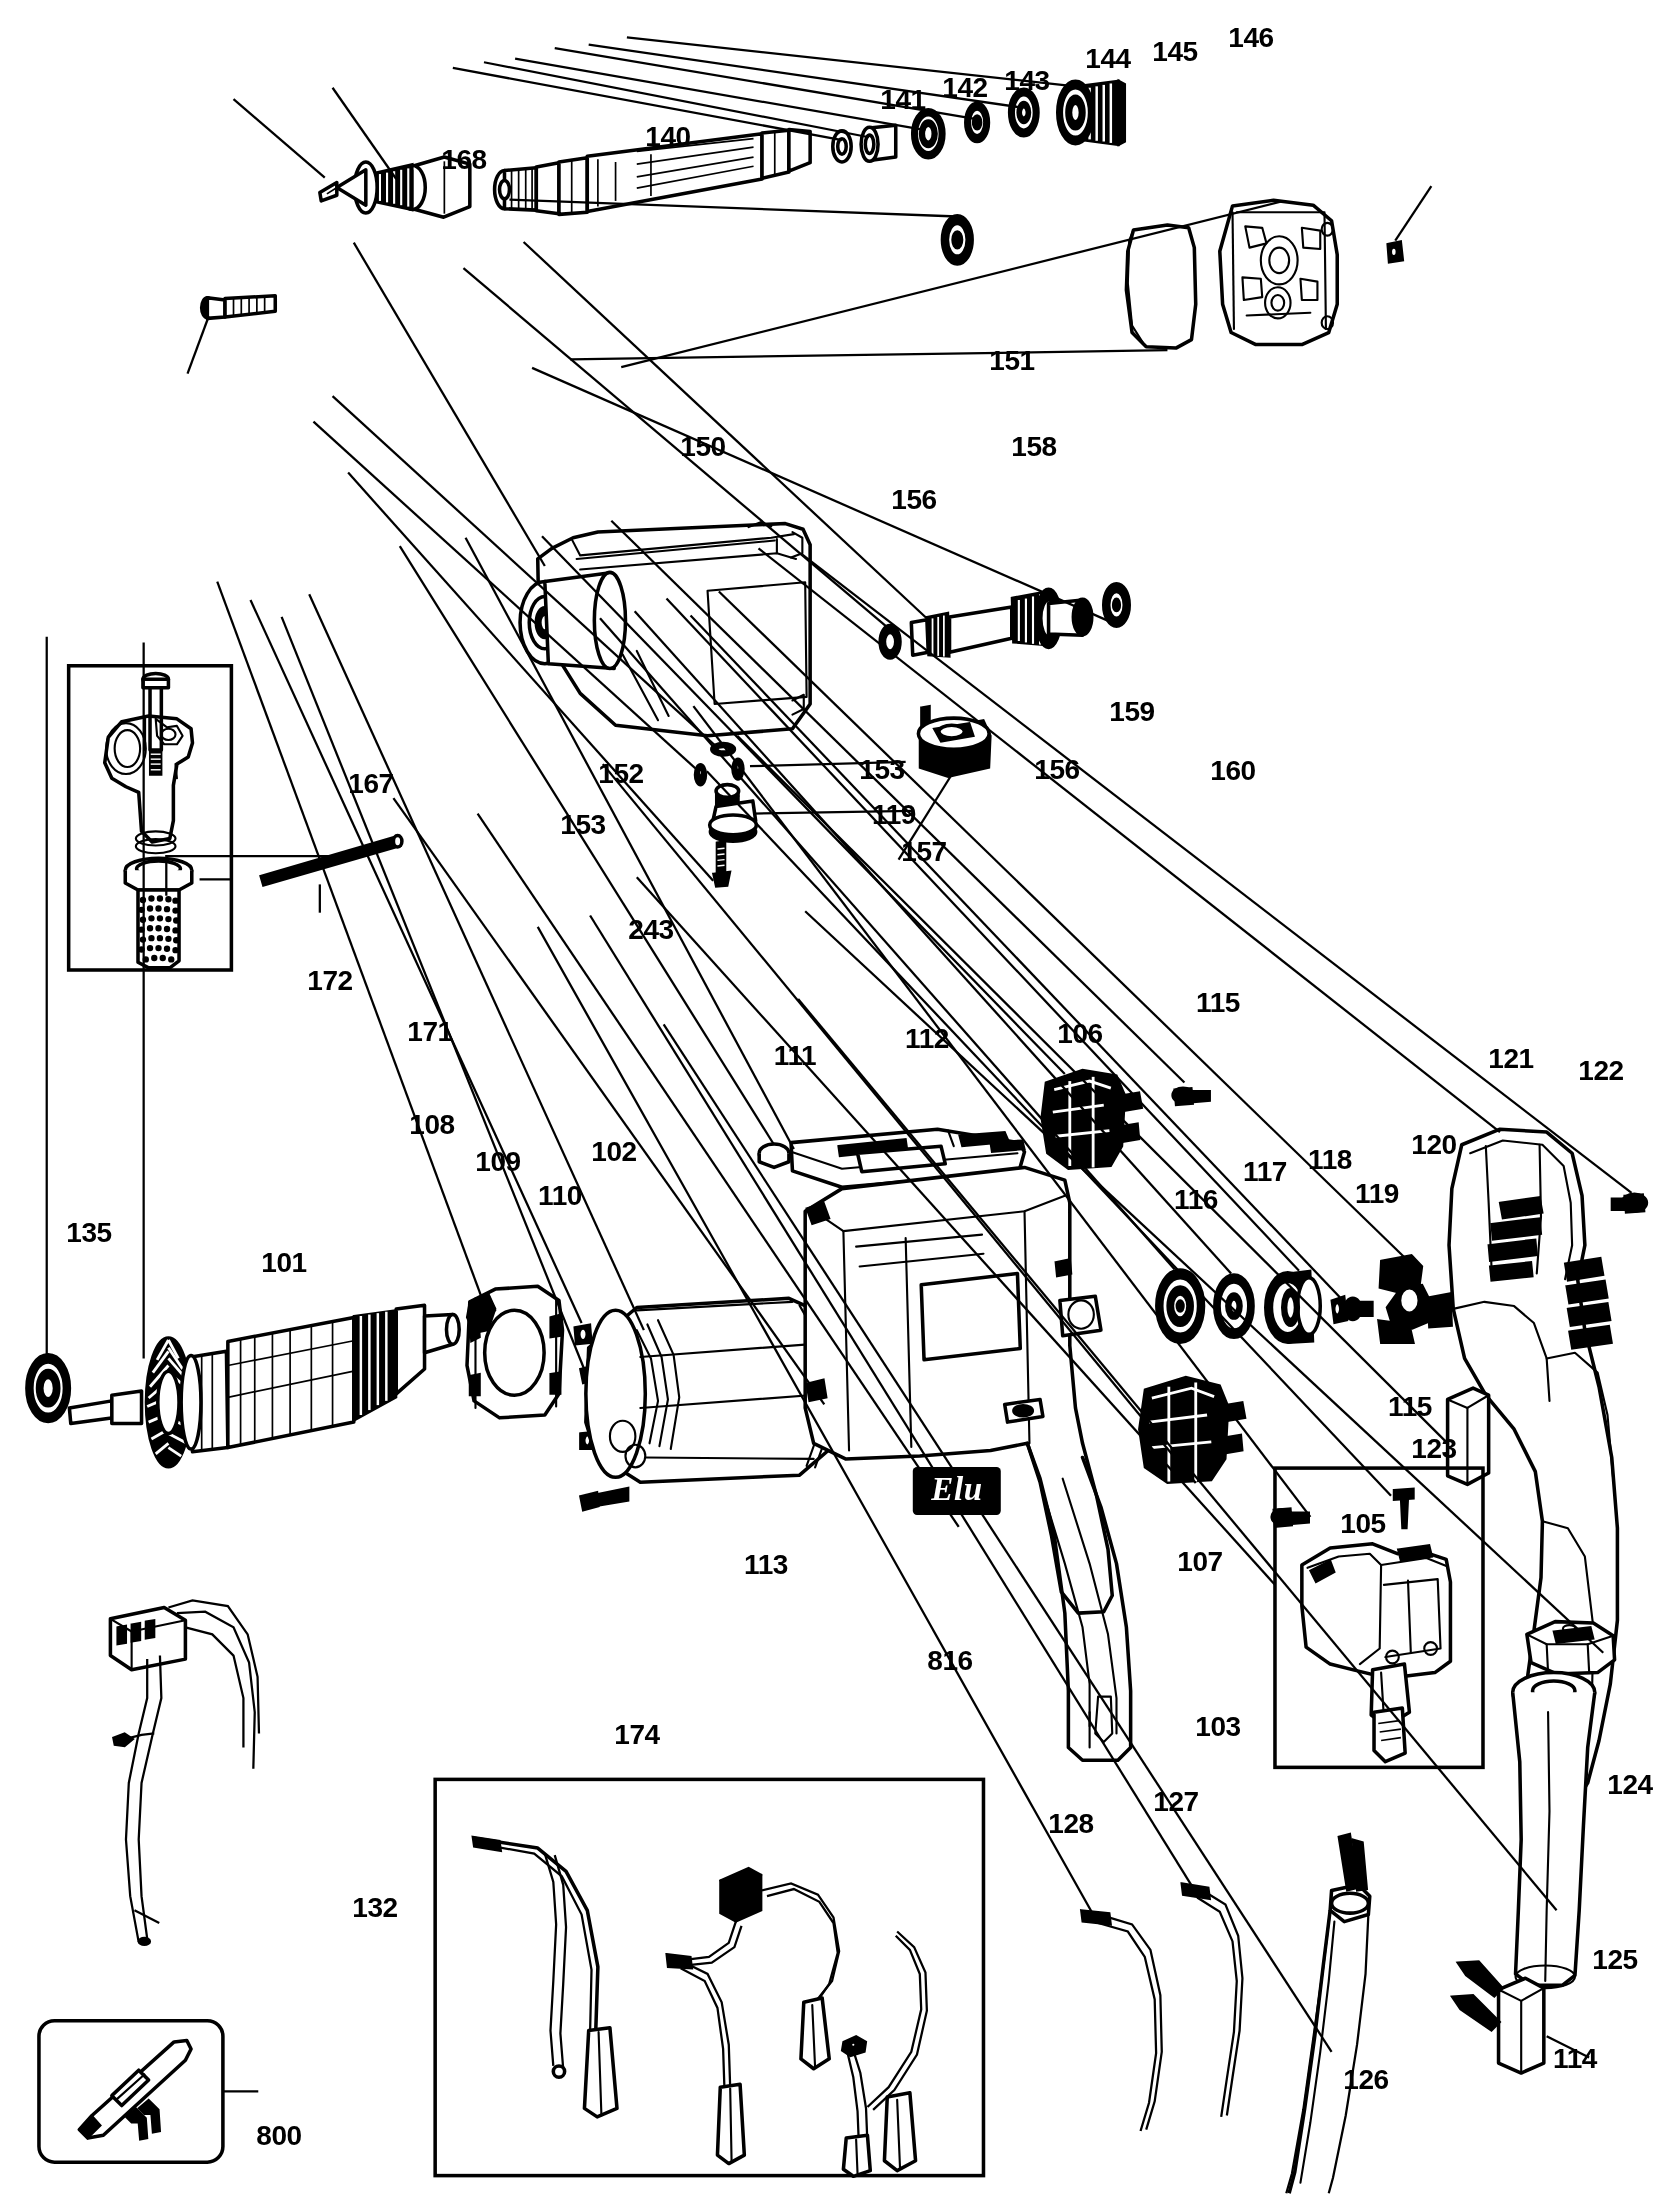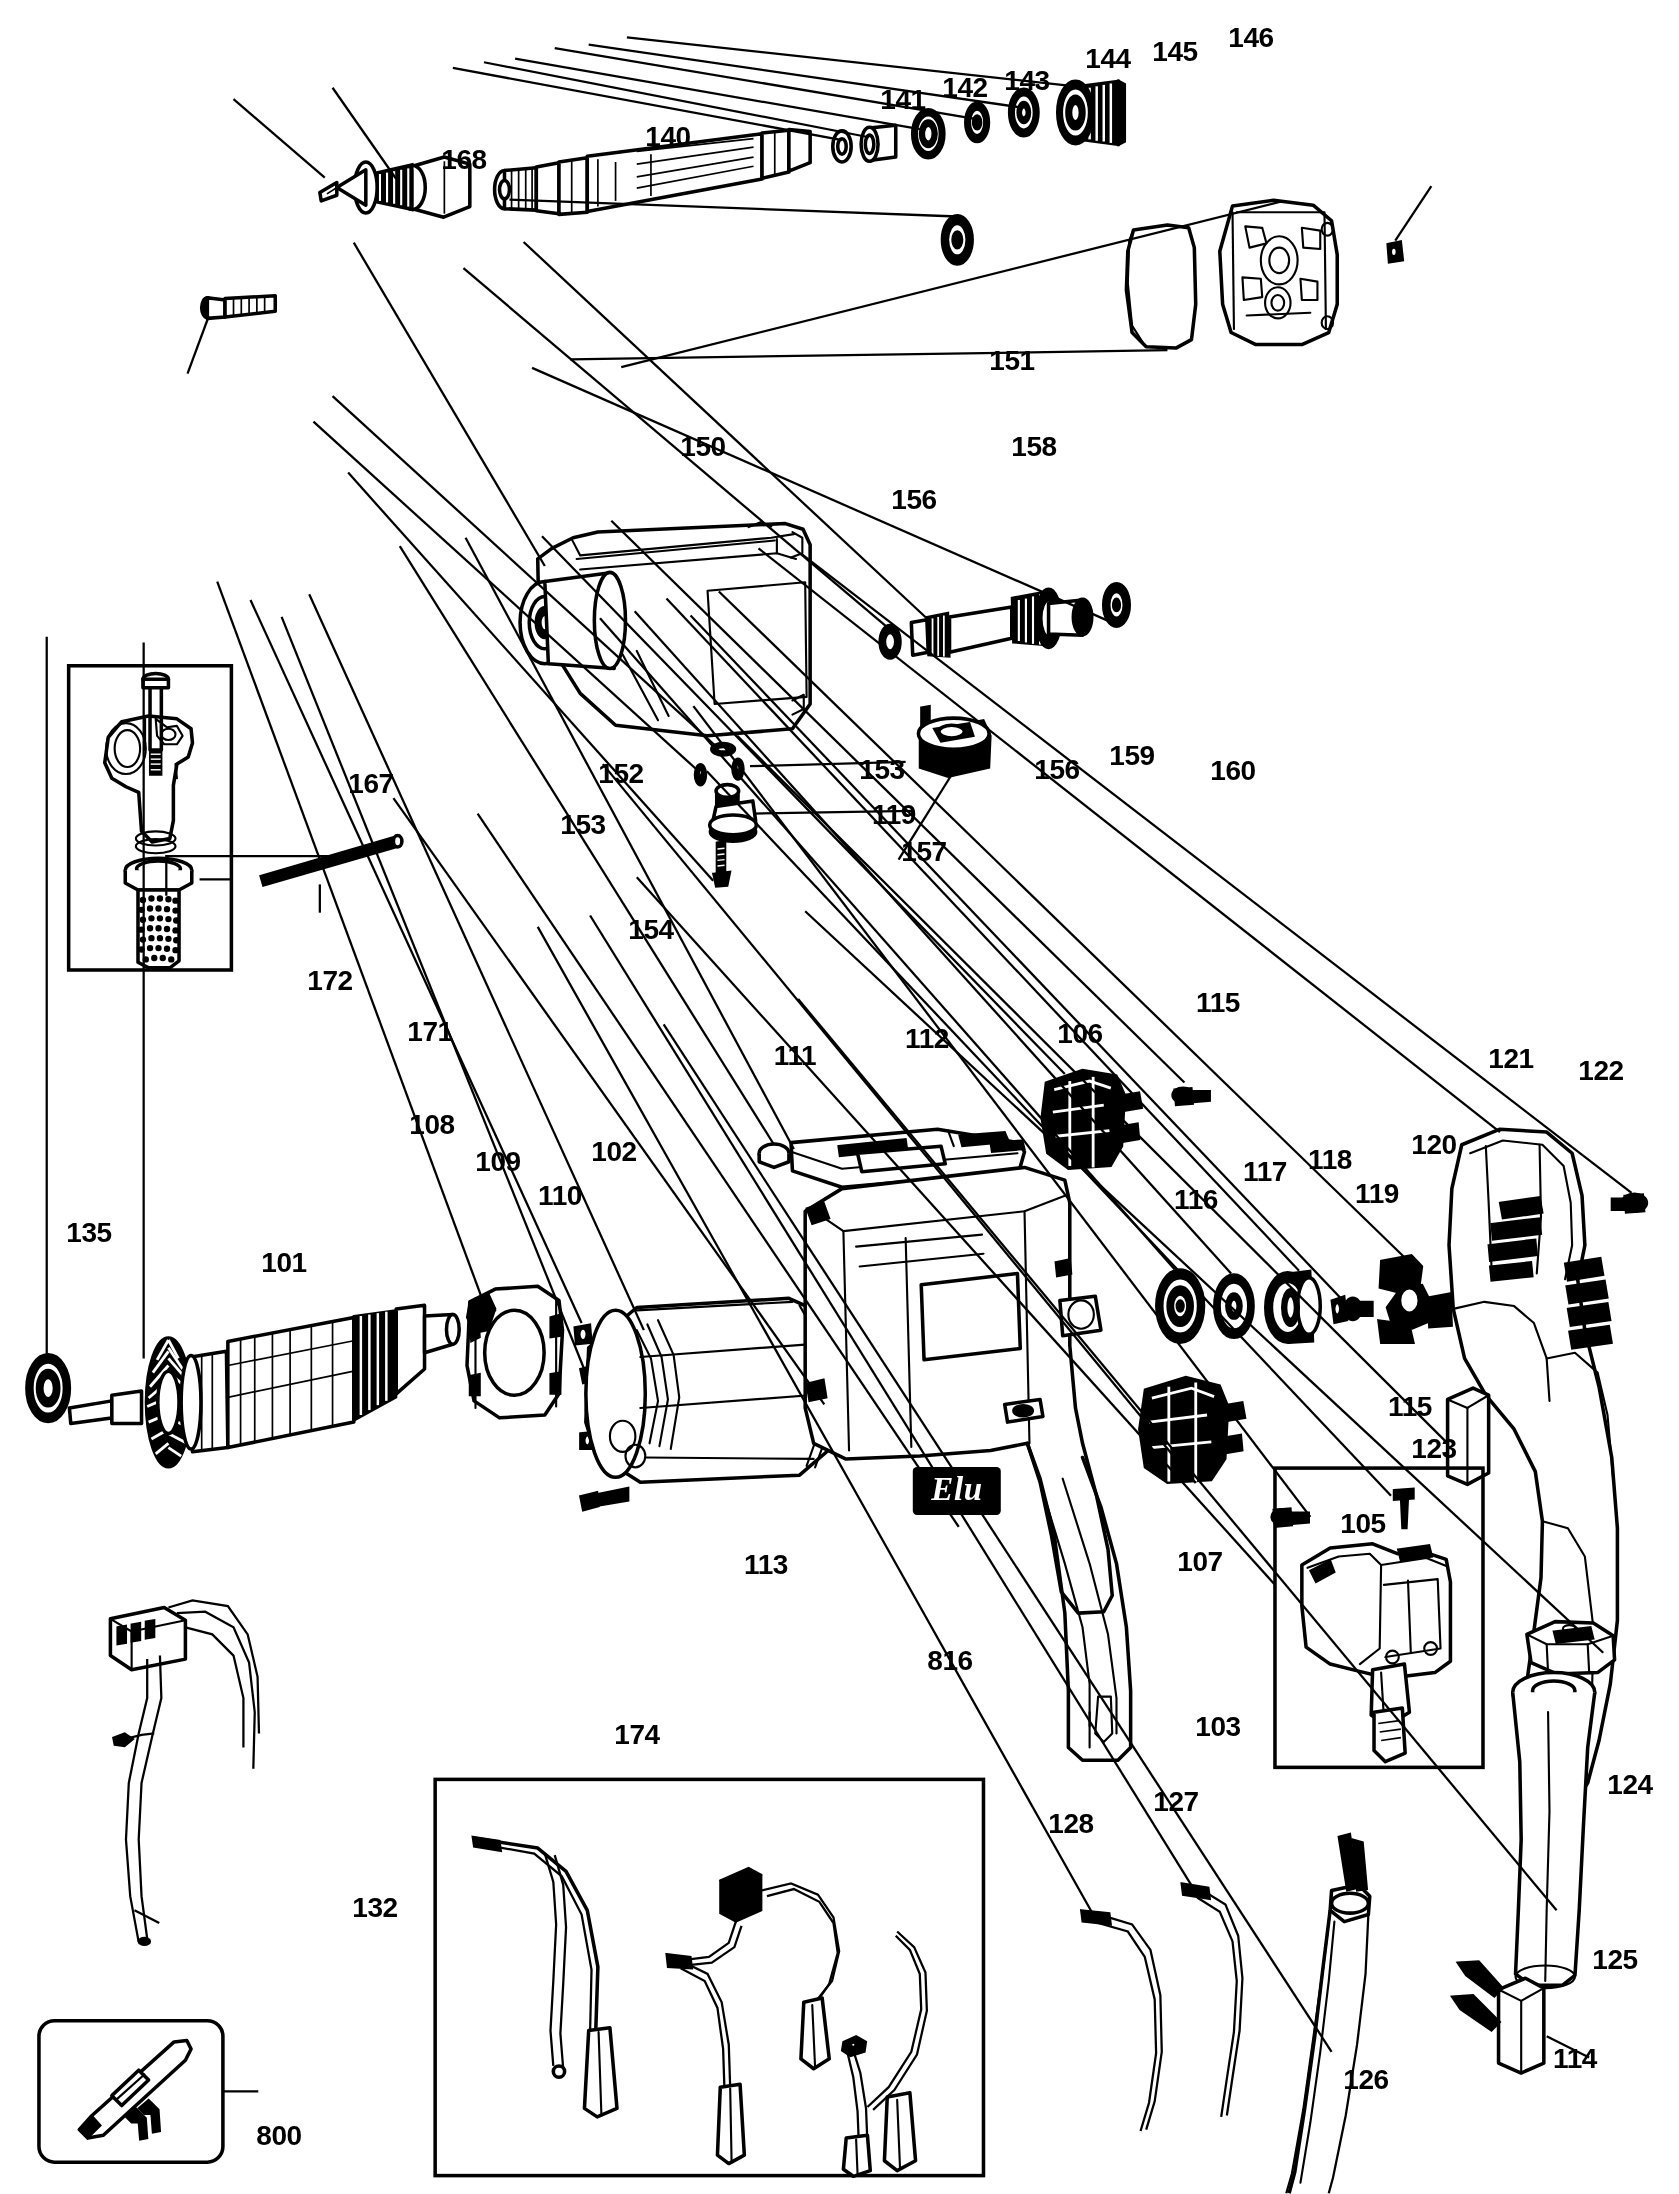--- a/index.html
+++ b/index.html
@@ -959,23 +959,23 @@
   <div class="callout" style="left: 703px; top: 447px;">150</div>
   <div class="callout" style="left: 1012px; top: 361px;">151</div>
   <div class="callout" style="left: 1034px; top: 447px;">158</div>
   <div class="callout" style="left: 914px; top: 500px;">156</div>
   <div class="callout" style="left: 371px; top: 784px;">167</div>
   <div class="callout" style="left: 621px; top: 774px;">152</div>
   <div class="callout" style="left: 583px; top: 825px;">153</div>
   <div class="callout" style="left: 882px; top: 770px;">153</div>
   <div class="callout" style="left: 894px; top: 815px;">119</div>
   <div class="callout" style="left: 924px; top: 852px;">157</div>
-  <div class="callout" style="left: 651px; top: 930px;">154</div>
+  <div class="callout" style="left: 651px; top: 930px;">243</div>
   <div class="callout" style="left: 1057px; top: 770px;">156</div>
-  <div class="callout" style="left: 1132px; top: 756px; text-align: center;">159</div>
+  <div class="callout" style="left: 1132px; top: 712px; text-align: center;">159</div>
   <div class="callout" style="left: 1233px; top: 771px;">160</div>
   <div class="callout" style="left: 330px; top: 981px;">172</div>
   <div class="callout" style="left: 430px; top: 1032px;">171</div>
   <div class="callout" style="left: 89px; top: 1233px;">135</div>
   <div class="callout" style="left: 284px; top: 1243px; margin-top: 20px;">101</div>
   <div class="callout" style="left: 432px; top: 1125px;">108</div>
   <div class="callout" style="left: 498px; top: 1162px;">109</div>
   <div class="callout" style="left: 560px; top: 1196px;">110</div>
   <div class="callout" style="left: 614px; top: 1152px;">102</div>
   <div class="callout" style="left: 795px; top: 1056px;">111</div>

